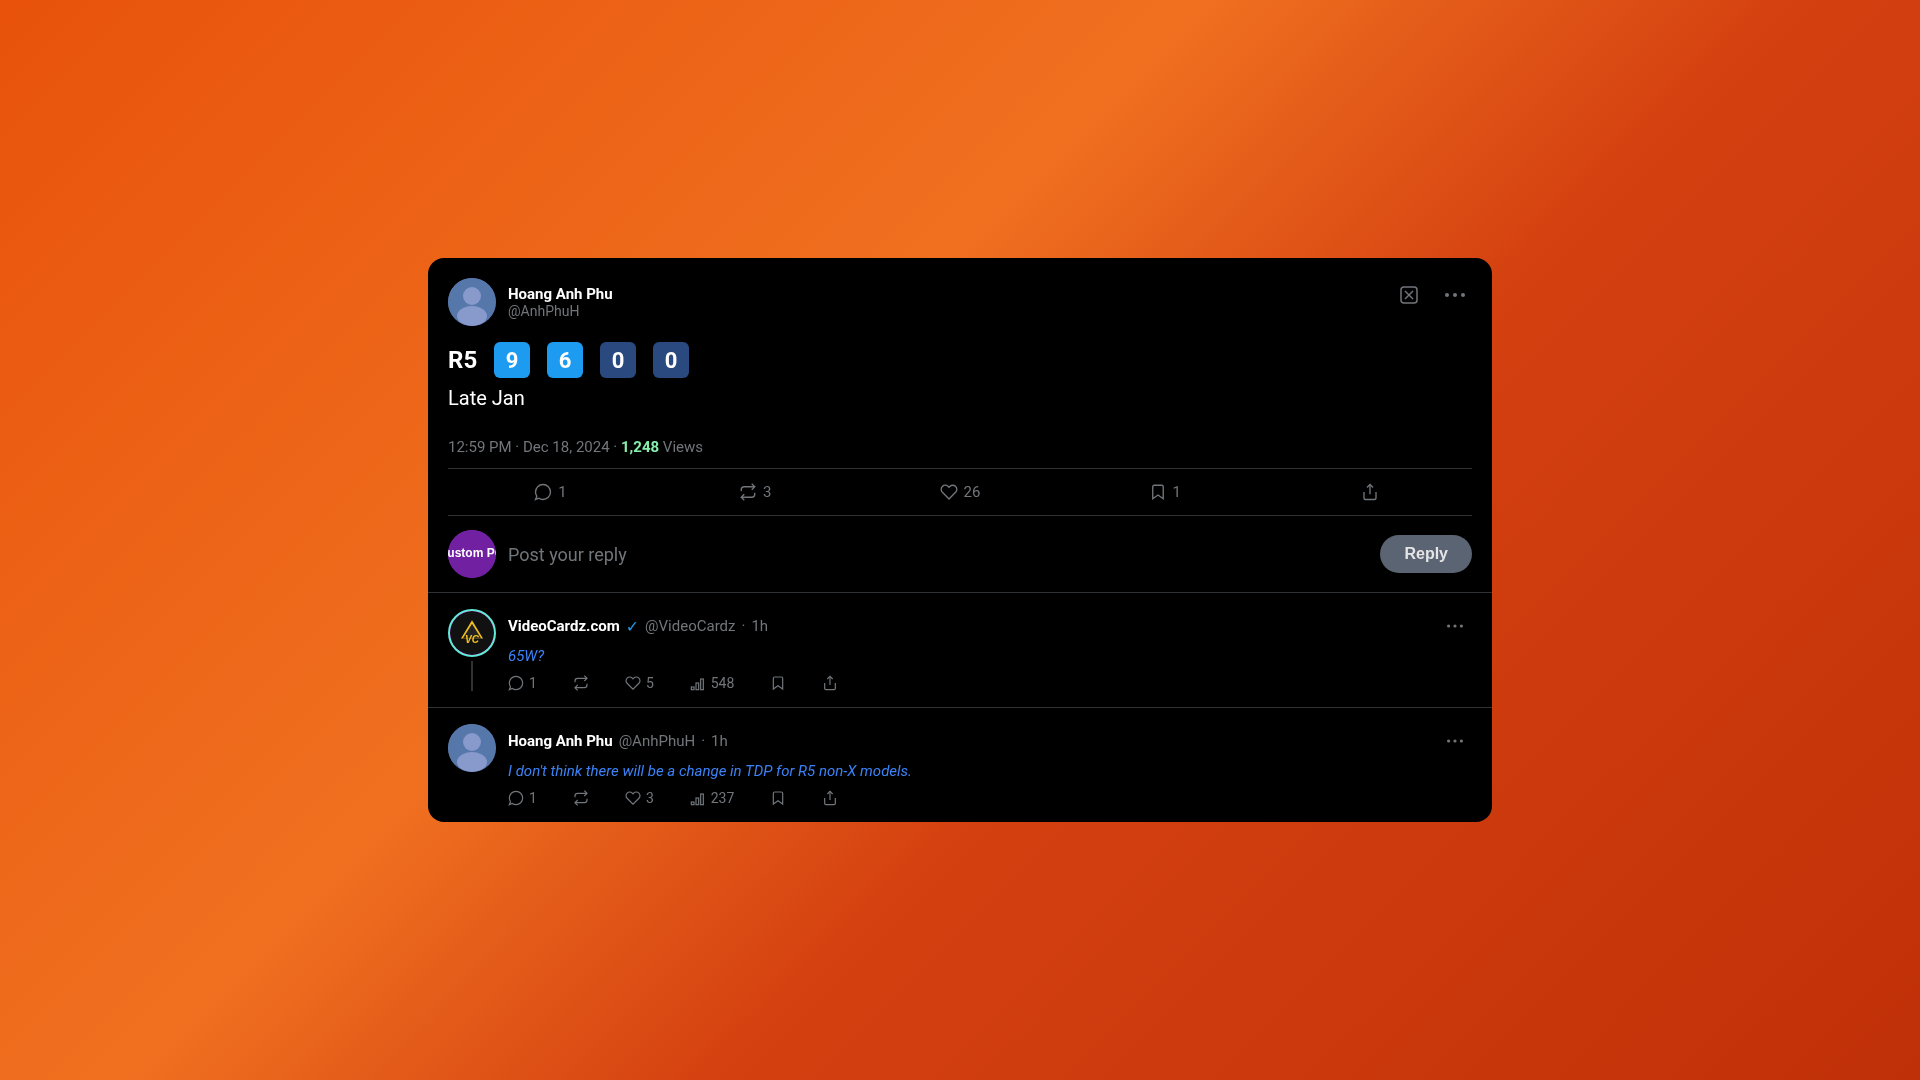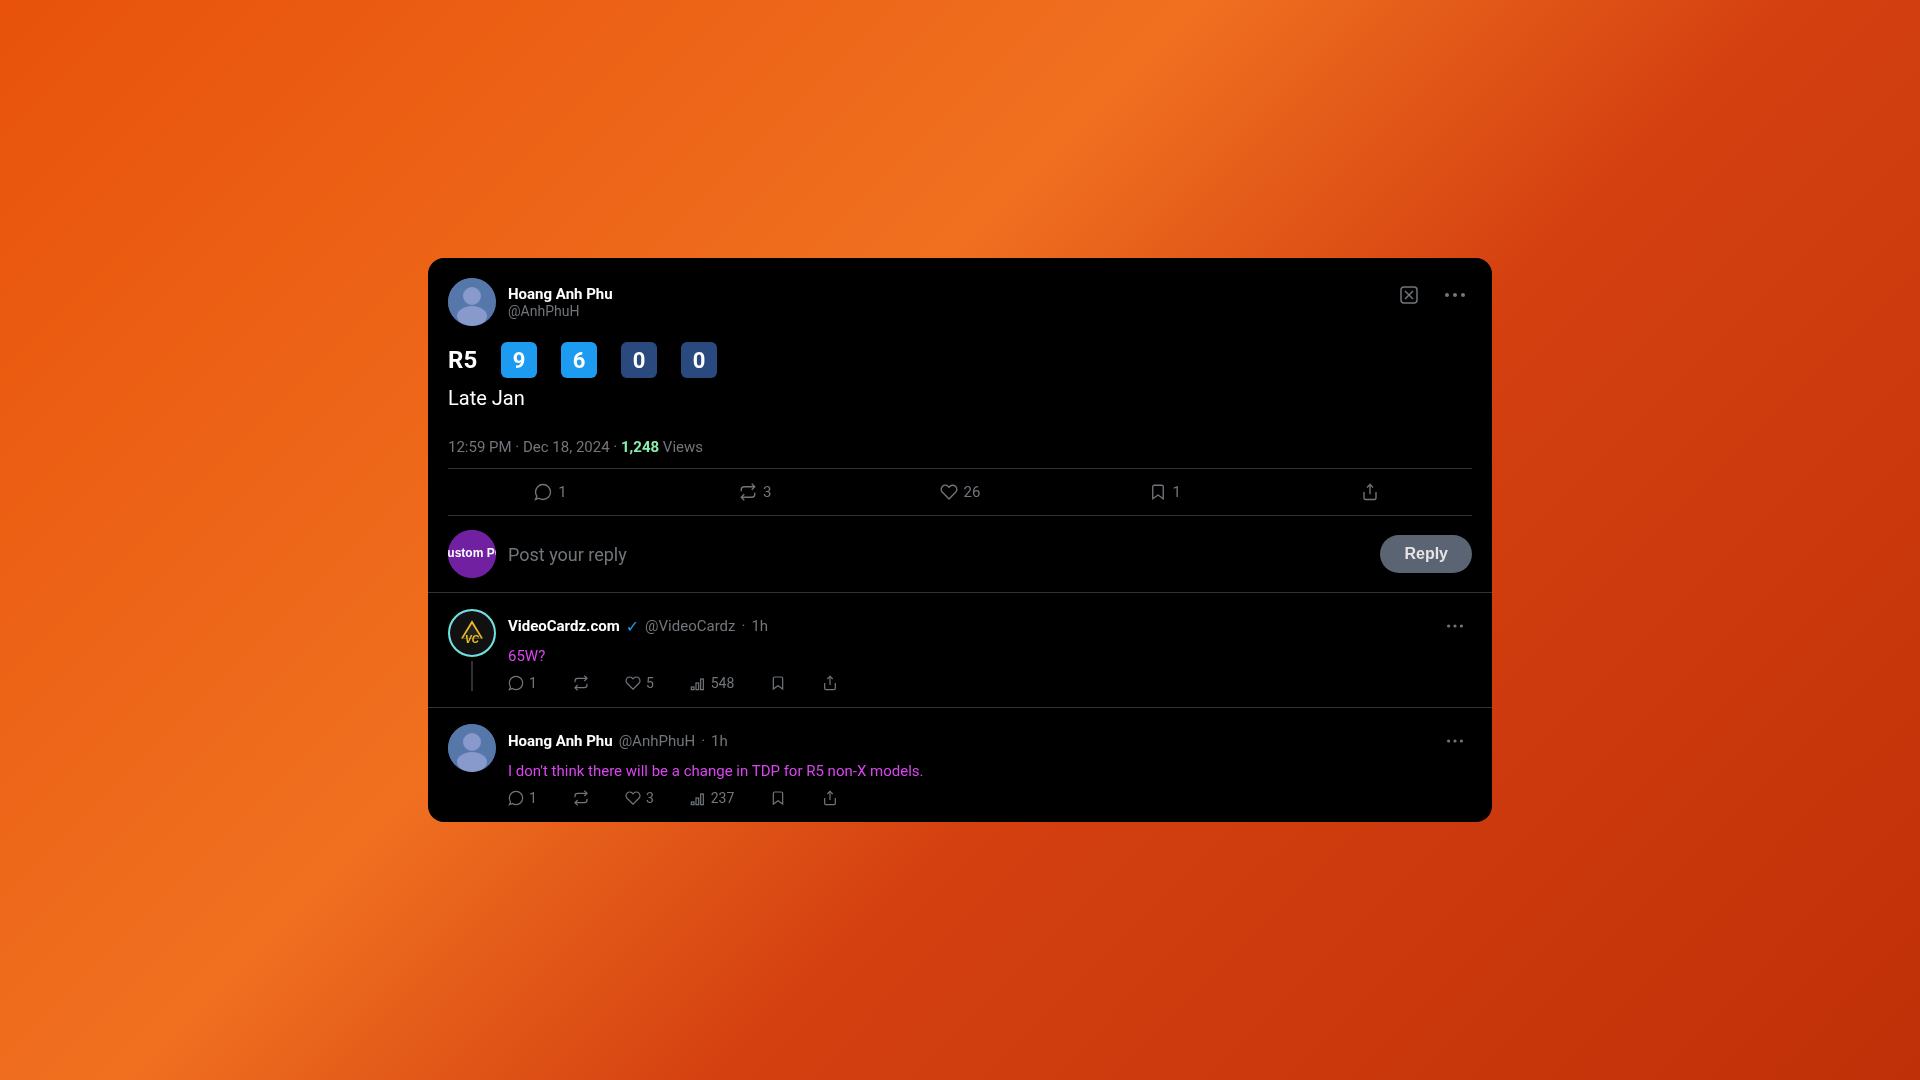--- a/index.html
+++ b/index.html
@@ -90,21 +90,21 @@
     }
 
     .tweet-content {
       margin-top: 16px;
       padding-left: 0;
     }
 
     .r5-line {
       display: flex;
       align-items: center;
-      gap: 24px;
+      gap: 17px;
       margin-bottom: 8px;
     }
 
     .r5-label {
       font-size: 24px;
       font-weight: 700;
       color: #fff;
     }
 
     .digit-box {
@@ -254,22 +254,23 @@
       color: #71767b;
     }
 
     .reply-time {
       font-size: 15px;
       color: #71767b;
     }
 
     .reply-text {
       font-size: 15px;
-      color: #d946ef;
+      color: #3b82f6;
       margin-bottom: 10px;
+      font-style: italic;
     }
 
     .reply-stats {
       display: flex;
       gap: 36px;
       align-items: center;
     }
 
     .reply-stat {
       display: flex;

